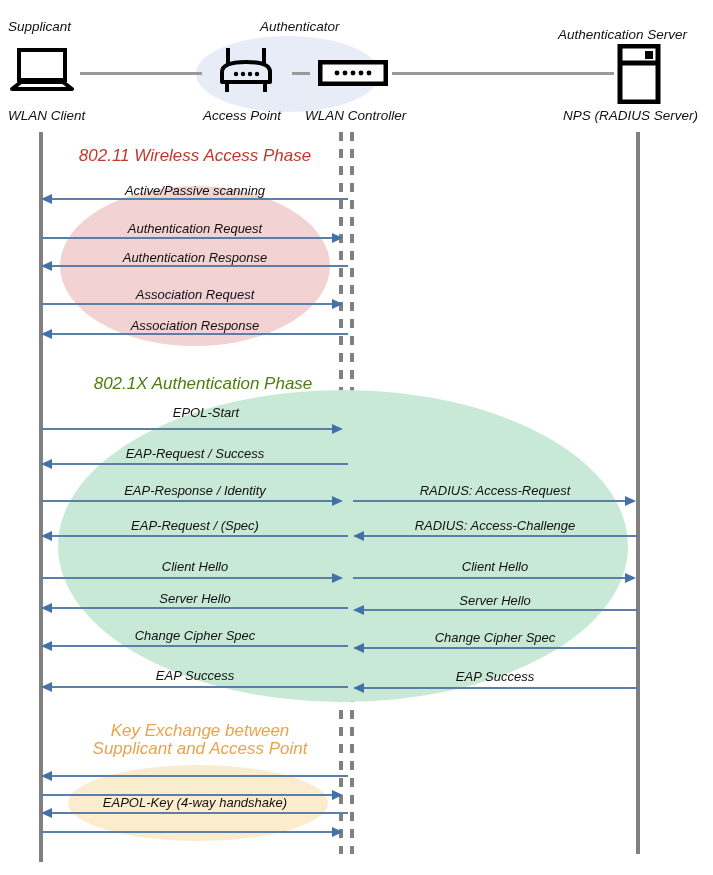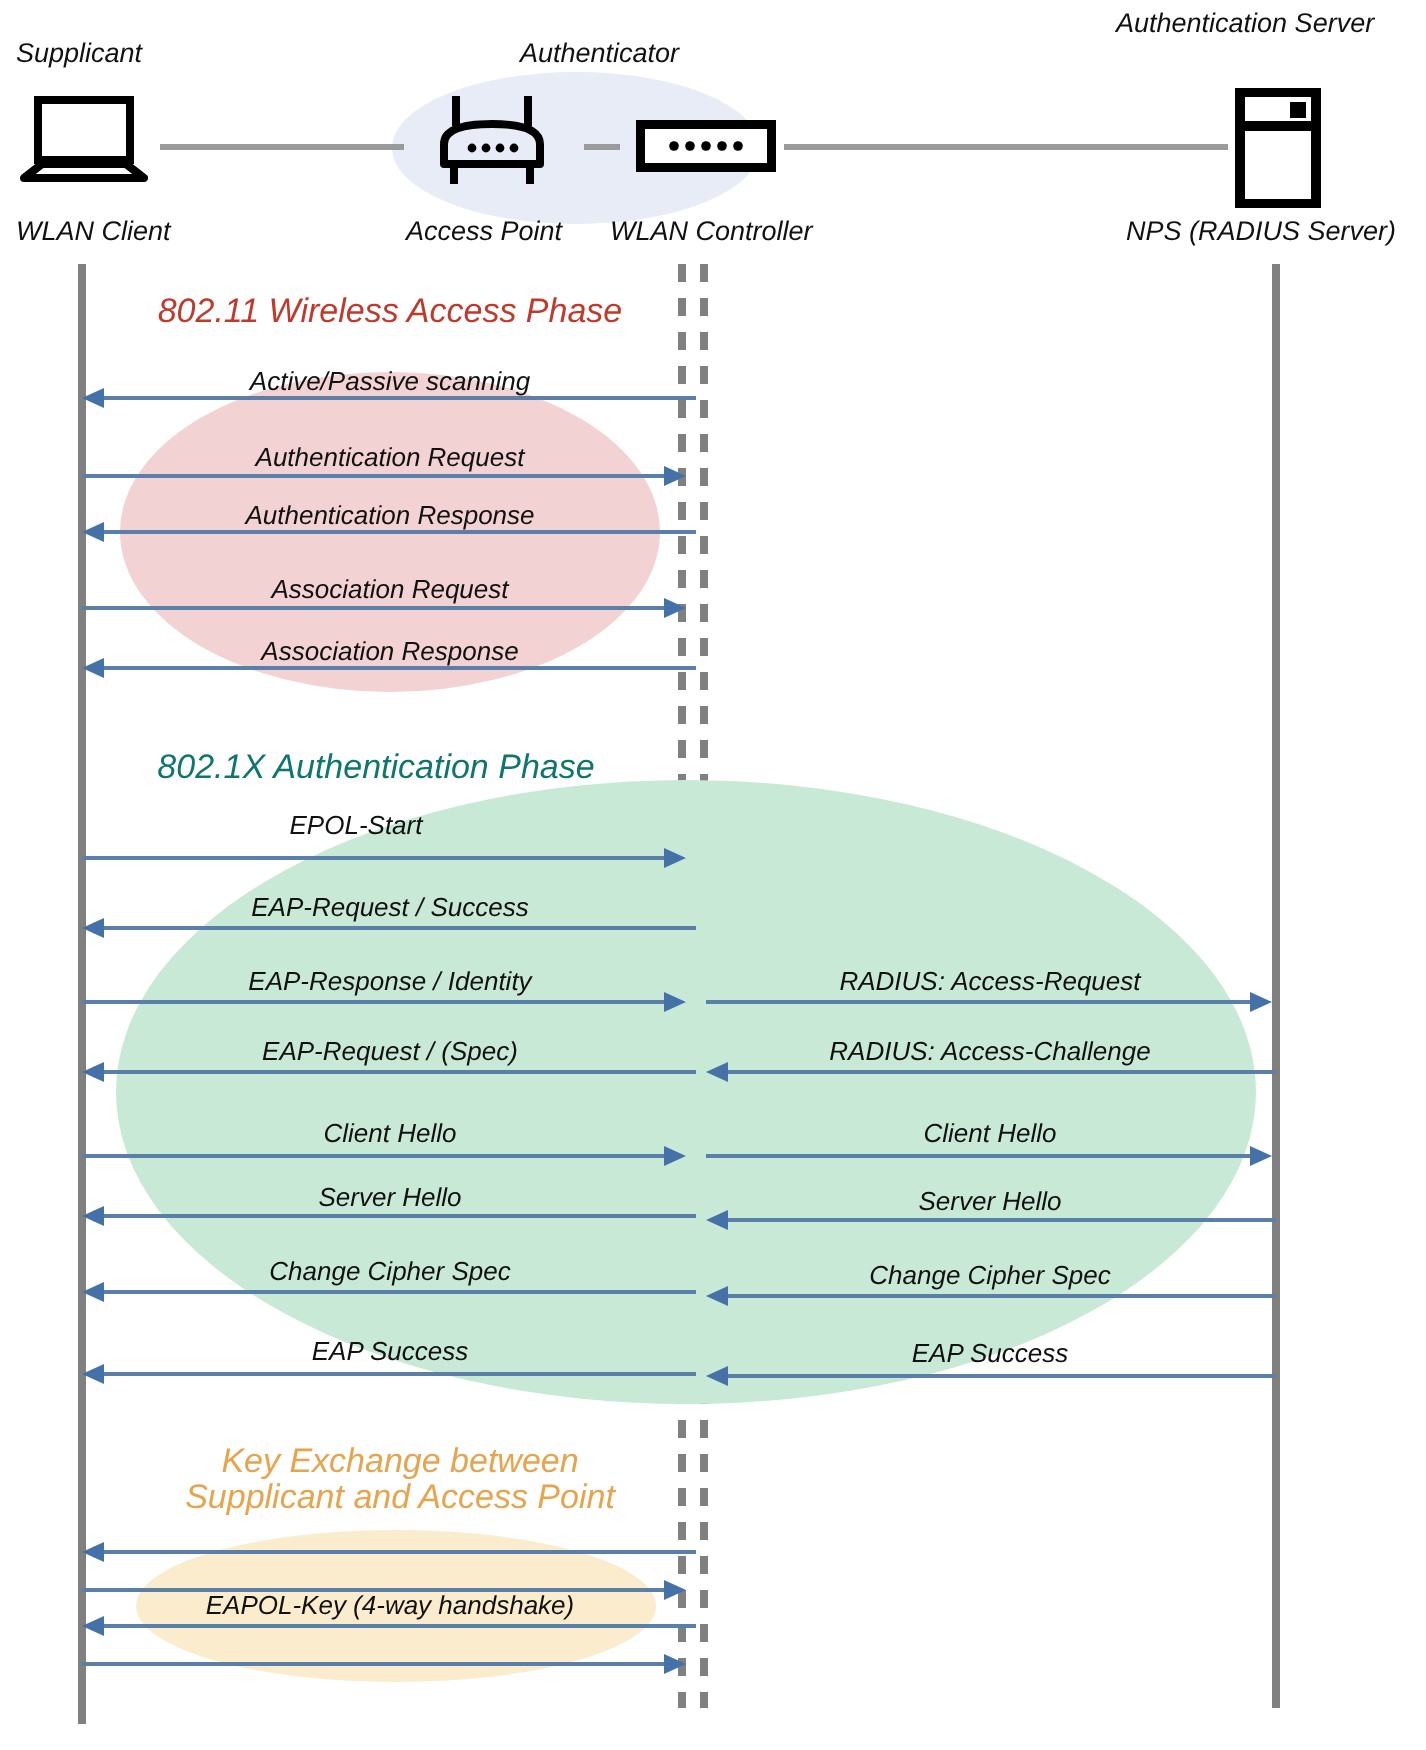--- a/index.html
+++ b/index.html
@@ -102,21 +102,21 @@
 </style>
 </head>
 <body>
 
 <div id="diagram">
 
   <div class="auth-blob" style="left:196px; top:36px; width:184px; height:76px;"></div>
 
   <div class="actor-title" style="left:8px; top:19px;">Supplicant</div>
   <div class="actor-title" style="left:260px; top:19px;">Authenticator</div>
-  <div class="actor-title" style="left:558px; top:4px;">Authentication Server</div>
+  <div class="actor-title" style="left:558px; top:27px;">Authentication Server</div>
 
   <div class="link-line" style="left:80px; top:72px; width:122px;"></div>
   <div class="link-line" style="left:292px; top:72px; width:18px;"></div>
   <div class="link-line" style="left:392px; top:72px; width:222px;"></div>
 
   <div class="icon-box" style="left:10px; top:48px;">
     <svg width="64" height="46" viewBox="0 0 64 46" aria-hidden="true">
       <rect x="9" y="2" width="46" height="30" fill="none" stroke="#000" stroke-width="4"></rect>
       <path d="M2 41 L11 34 L53 34 L62 41 Z" fill="none" stroke="#000" stroke-width="4" stroke-linejoin="round"></path>
     </svg>
@@ -185,23 +185,23 @@
   <div class="msg-label" style="left:45px; top:287px; width:300px;">Association Request</div>
   <div class="msg-line" style="left:41px; top:303px; width:295px;"></div>
   <div class="msg-head right" style="left:332px; top:299px;"></div>
 
   <div class="msg-label" style="left:45px; top:318px; width:300px;">Association Response</div>
   <div class="msg-line" style="left:46px; top:333px; width:302px;"></div>
   <div class="msg-head left" style="left:41px; top:329px;"></div>
 
   <div class="phase-ellipse" style="left:58px; top:390px; width:570px; height:312px; background:#c9e9d7;"></div>
 
-  <div class="phase-title" style="left:68px; top:375px; width:240px; color:#0f766e;">802.1X Authentication Phase</div>
-
-  <div class="msg-label" style="left:28px; top:405px; width:300px;">EPOL-Start</div>
+  <div class="phase-title" style="left:83px; top:375px; width:240px; color:#4d7c0f;">802.1X Authentication Phase</div>
+
+  <div class="msg-label" style="left:56px; top:405px; width:300px;">EPOL-Start</div>
   <div class="msg-line" style="left:41px; top:428px; width:295px;"></div>
   <div class="msg-head right" style="left:332px; top:424px;"></div>
 
   <div class="msg-label" style="left:45px; top:446px; width:300px;">EAP-Request / Success</div>
   <div class="msg-line" style="left:46px; top:463px; width:302px;"></div>
   <div class="msg-head left" style="left:41px; top:459px;"></div>
 
   <div class="msg-label" style="left:45px; top:483px; width:300px;">EAP-Response / Identity</div>
   <div class="msg-line" style="left:41px; top:500px; width:295px;"></div>
   <div class="msg-head right" style="left:332px; top:496px;"></div>

